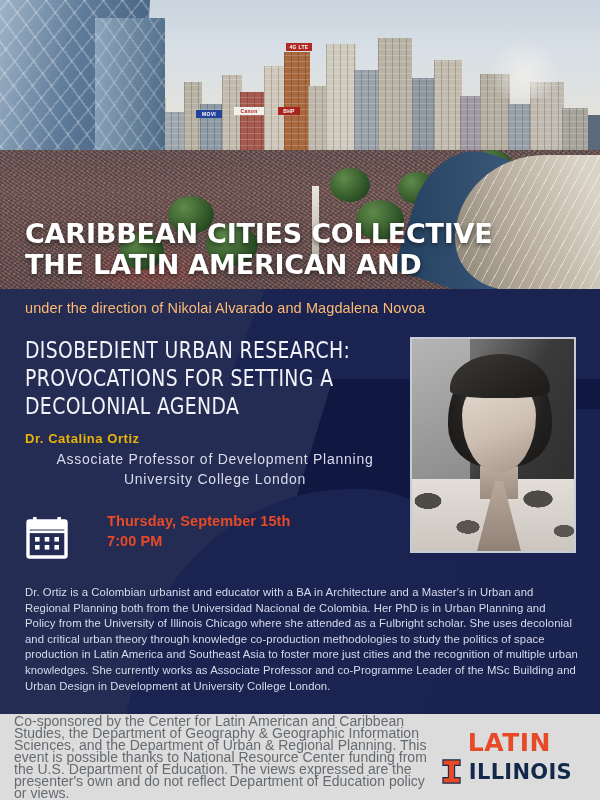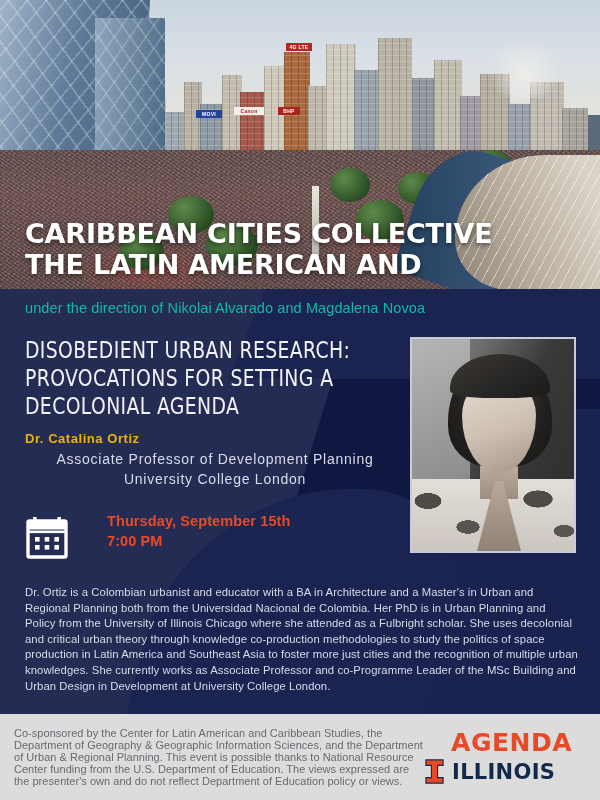--- a/index.html
+++ b/index.html
@@ -86,21 +86,21 @@
     background:#242c54; transform:skewX(-17deg); }
   .shape-b { position:absolute; left:255px; top:-40px; width:420px; height:130px;
     background:#1b2350; transform:skewX(-22deg); }
   .shape-c { position:absolute; left:150px; top:200px; width:300px; height:260px;
     background:#1b2350; border-radius:55% 40% 0 0 / 60% 45% 0 0; transform:skewX(-14deg); }
   .shape-d { position:absolute; left:400px; top:120px; width:320px; height:330px;
     background:#1a2250; transform:skewX(-18deg); }
 
   .content { position:relative; z-index:5; }
 
-  .under-dir { position:absolute; left:25px; top:11px; color:#14b8a6;
+  .under-dir { position:absolute; left:25px; top:11px; color:#fdba74;
     font-size:14.5px; letter-spacing:.1px; }
 
   .talk-title { position:absolute; left:25px; top:47px; width:370px;
     font-family:"DejaVu Sans Condensed","Liberation Sans Narrow","Liberation Sans", sans-serif;
     color:#f2f3f8; font-size:22.5px; line-height:28px; letter-spacing:.4px;
     transform:scaleX(.93); transform-origin:left top; }
 
   .speaker { position:absolute; left:25px; top:140px; width:380px; }
   .speaker-name { color:#eab308; font-size:13px; font-weight:bold; letter-spacing:.55px; line-height:20px; }
   .speaker-line { color:#d9dcea; font-size:14px; letter-spacing:.75px; line-height:20px;text-align:center; }
@@ -108,21 +108,21 @@
   .event { position:absolute; left:25px; top:222px; display:flex; align-items:flex-start; gap:14px; }
   .cal-icon { width:44px; height:44px; margin-top:4px; flex:none; }
   .event-lines { color:#E84A27; font-weight:bold; font-size:14.5px; line-height:20px; letter-spacing:.1px;margin-left:24px; }
 
   .bio { position:absolute; left:25px; top:296px; width:553px;
     color:#d7dbe9; font-size:11.3px; line-height:15.6px; letter-spacing:.07px; }
 
   
   .footer { position:absolute; left:0; top:714px; width:600px; height:86px;
     background:#dcdcdc; display:flex; align-items:center; padding:0 14px; }
-  .footer-text { color:#666b70; font-size:11px; line-height:12.1px; width:420px; letter-spacing:.03px; }
+  .footer-text { color:#666b70; font-size:14px; line-height:12.1px; width:420px; letter-spacing:.03px; }
   .logos { margin-left:auto; display:flex; flex-direction:column; align-items:flex-start; gap:3px; padding-right:14px; }
   .clacs { color:#E84A27; font-family:"DejaVu Sans", sans-serif; font-weight:bold;
     font-size:25px; letter-spacing:.5px; line-height:26px; margin-left:26px; }
   .illinois-row { display:flex; align-items:center; gap:8px; }
   .block-i { width:19px; height:25px; flex:none; }
   .illinois-word { color:#13294B; font-family:"DejaVu Sans", sans-serif; font-weight:bold;
     font-size:21px; letter-spacing:.3px; line-height:22px; }
 
   
   .portrait { position:absolute; left:410px; top:337px; width:166px; height:216px;
@@ -280,21 +280,21 @@
     <div class="p-neck"></div>
     <div class="p-collar"></div>
     <div class="p-hair"></div>
     <div class="p-face"></div>
     <div class="p-hairfront"></div>
   </div>
 
   <div class="footer">
     <div class="footer-text">Co-sponsored by the Center for Latin American and Caribbean Studies, the Department of Geography &amp; Geographic Information Sciences, and the Department of Urban &amp; Regional Planning. This event is possible thanks to National Resource Center funding from the U.S. Department of Education. The views expressed are the presenter's own and do not reflect Department of Education policy or views.</div>
     <div class="logos">
-      <div class="clacs">AGENDA</div>
+      <div class="clacs">LATIN</div>
       <div class="illinois-row">
         <span class="block-i">
           <svg viewBox="0 0 19 25" width="19" height="25" aria-hidden="true">
             <path d="M0.9 0.9 H18.1 V6.4 H12.6 V18.6 H18.1 V24.1 H0.9 V18.6 H6.4 V6.4 H0.9 Z" fill="#E84A27" stroke="#13294B" stroke-width="1.1"></path>
           </svg>
         </span>
         <span class="illinois-word">ILLINOIS</span>
       </div>
     </div>
   </div>

